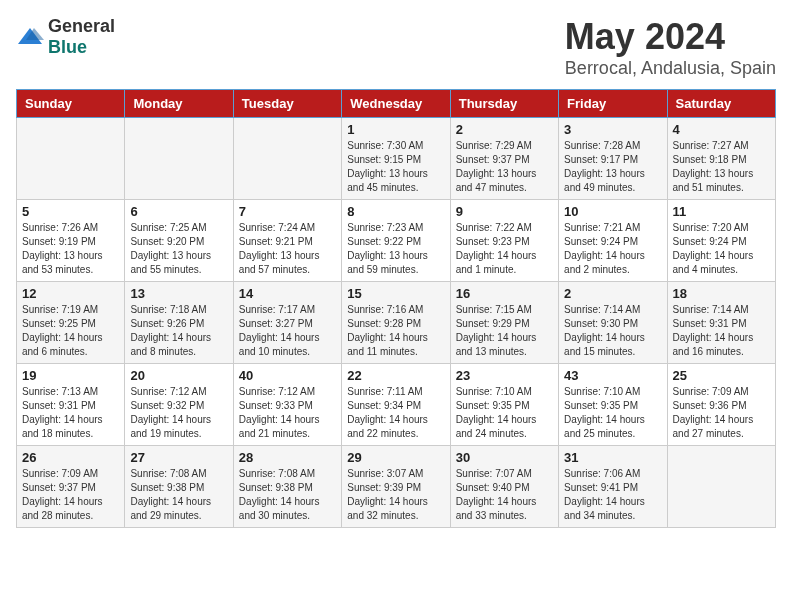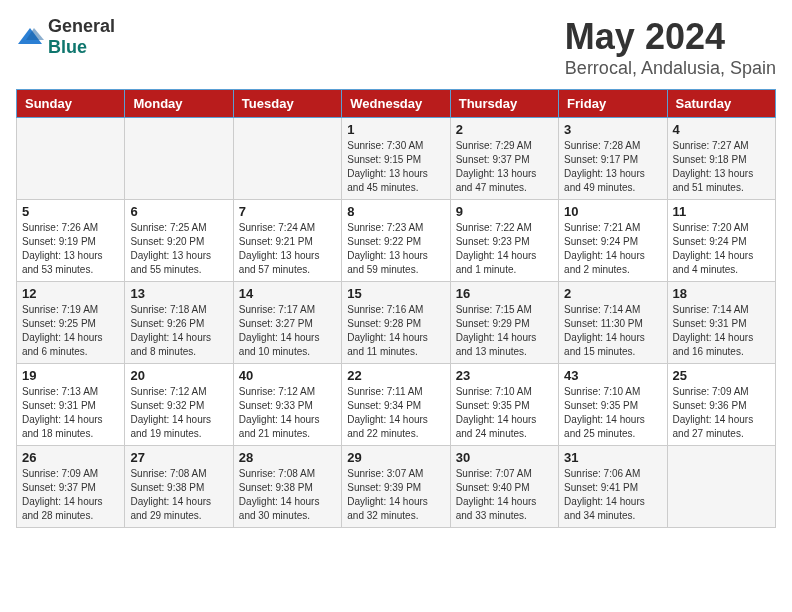--- a/index.html
+++ b/index.html
@@ -241,21 +241,21 @@
         <td>
           <span class="day-number">16</span>
           <div class="day-info">Sunrise: 7:15 AM
 Sunset: 9:29 PM
 Daylight: 14 hours
 and 13 minutes.</div>
         </td>
         <td>
           <span class="day-number">2</span>
           <div class="day-info">Sunrise: 7:14 AM
-Sunset: 11:30 PM
+Sunset: 9:30 PM
 Daylight: 14 hours
 and 15 minutes.</div>
         </td>
         <td>
           <span class="day-number">18</span>
           <div class="day-info">Sunrise: 7:14 AM
 Sunset: 9:31 PM
 Daylight: 14 hours
 and 16 minutes.</div>
         </td>

